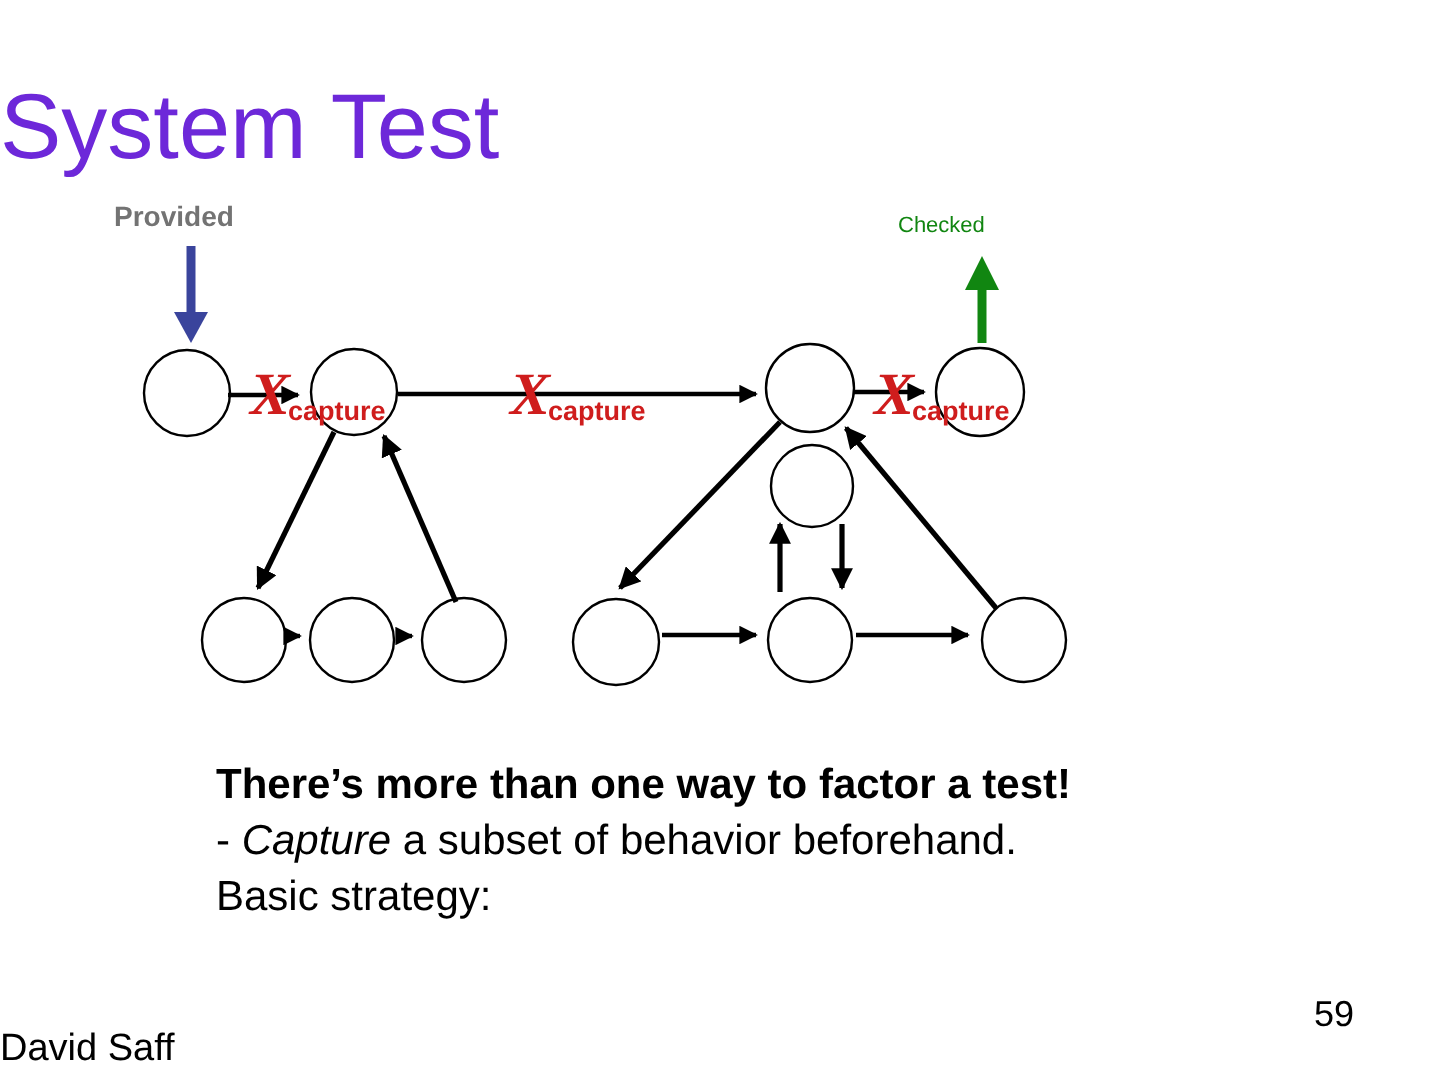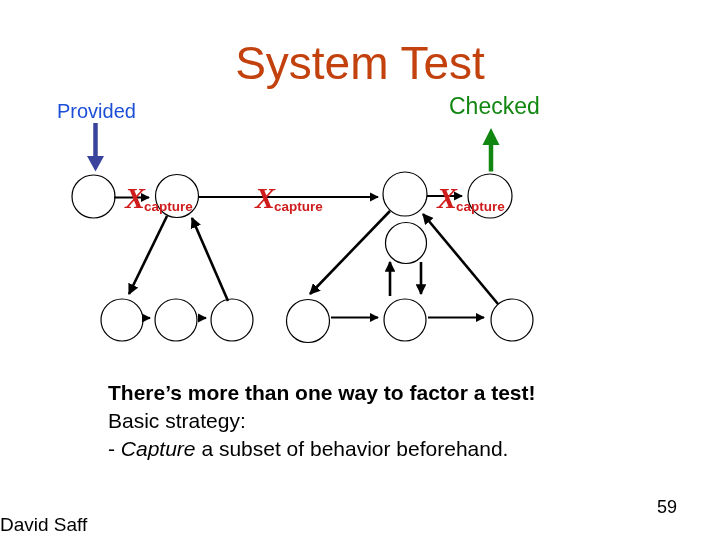--- a/index.html
+++ b/index.html
@@ -1,30 +1,30 @@
 <!DOCTYPE html>
 <html><head>
 <meta charset="utf-8">
 <style>
   html,body { margin:0; padding:0; background:#ffffff; }
   .slide {
     position:relative; width:720px; height:540px; background:#ffffff;
     overflow:hidden; font-family:"Liberation Sans", sans-serif; color:#000;
   }
   .title {
-    position:absolute; top:38px; left:0; width:100%; text-align:center;
-    font-size:46px; font-weight:400; line-height:1.1; color:#c2410c;
+    position:absolute; top:38px; left:0; width:100%; 
+    font-size:46px; font-weight:400; line-height:1.1; color:#6d28d9;
   }
   .lbl-provided {
     position:absolute; left:57px; top:100px;
-    font-size:20px; font-weight:400; color:#1d4ed8;
+    font-size:14px; font-weight:700; color:#737373;
   }
   .lbl-checked {
-    position:absolute; left:449px; top:93px;
-    font-size:23px; font-weight:400; color:#118611;
+    position:absolute; left:449px; top:107px;
+    font-size:11px; font-weight:400; color:#118611;
   }
   .diagram-svg { position:absolute; left:0; top:0; z-index:1; }
   .xcap {
     position:absolute; display:flex; align-items:baseline;
     color:#CF1D1D; z-index:3;
   }
   .xcap .bigx {
     font-family:"Liberation Serif", serif; font-style:italic; font-weight:700;
     font-size:30px; line-height:1;
   }
@@ -115,20 +115,20 @@
     <span class="bigx">X</span>
       <span class="sub">capture</span>
   </div>
   <div class="xcap xcap-3">
     <span class="bigx">X</span>
       <span class="sub">capture</span>
   </div>
 
   <div class="bodytext">
     <div class="bold-line">There’s more than one way to factor a test!</div>
+    <div><span>- </span><span class="it">Capture</span><span> a subset of behavior beforehand.</span></div>
     <div>Basic strategy:</div>
-    <div><span>- </span><span class="it">Capture</span><span> a subset of behavior beforehand.</span></div>
   </div>
 
   <div class="footer">David Saff</div>
   <div class="pagenum">59</div>
 
 </div>
 
 </body></html>

